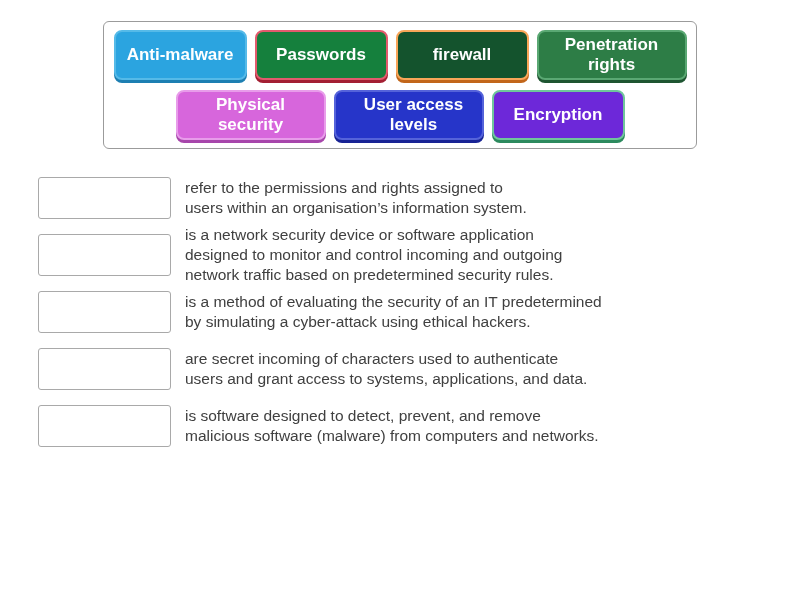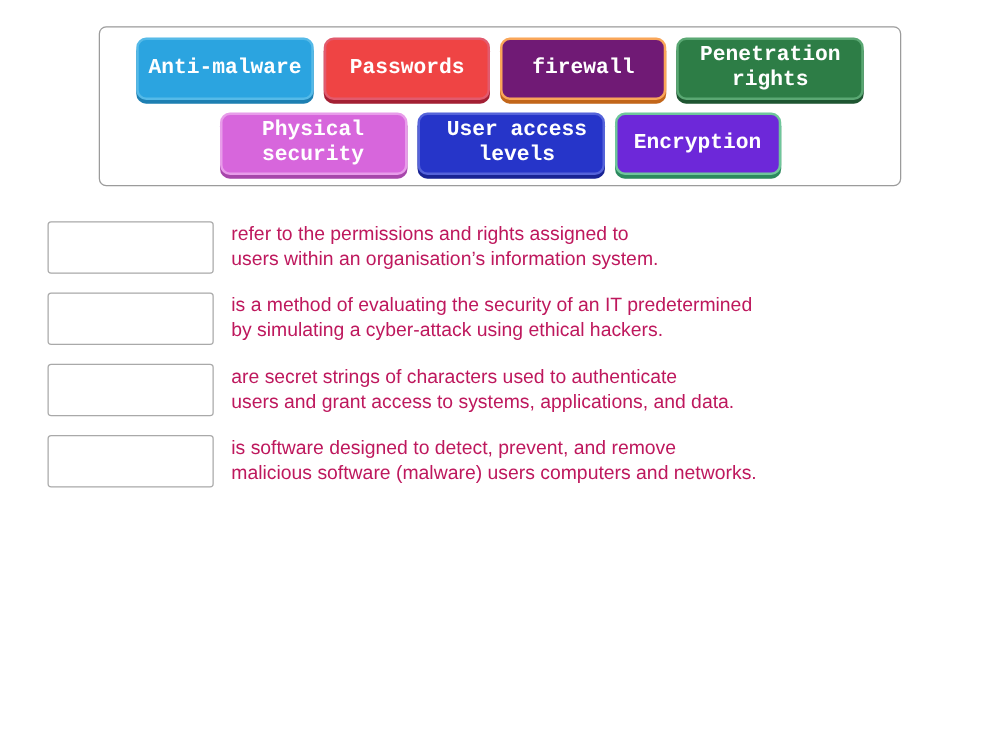--- a/index.html
+++ b/index.html
@@ -5,27 +5,26 @@
   * { margin: 0; padding: 0; box-sizing: border-box; }
   html, body {
     width: 800px; height: 600px;
     background: #ffffff;
     font-family: "Liberation Sans", sans-serif;
     overflow: hidden;
   }
 
   
   .word-bank {
-    width: 642px;
+    width: 594px;
     margin: 21px auto 0 auto;
     background: #ffffff;
     border: 1px solid #9b9b9b;
     border-radius: 6px;
     padding: 8px 6px 8px 6px;
-    font-family: Liberation Mono, monospace;
   }
   .bank-row {
     display: flex;
     justify-content: center;
     align-items: stretch;
     gap: 8px;
   }
   .bank-row + .bank-row { margin-top: 10px; }
 
   .tile {
@@ -63,55 +62,61 @@
     width: 133px;
     height: 42px;
     background: #ffffff;
     border: 1px solid #a9a9a9;
     border-radius: 3px;
     margin-right: 14px;
   }
   .clue {
     font-size: 15.5px;
     line-height: 19.8px;
-    color: #be185d;
+    color: #404040;
     white-space: pre-line;
   }
 </style>
 </head>
 <body>
 
 <div class="word-bank">
   <div class="bank-row">
     <div class="tile" style="background: rgb(43, 164, 224); border-color: rgb(85, 186, 232); box-shadow: rgb(29, 127, 178) 0px 3px 0px;">Anti-malware</div>
-    <div class="tile" style="background: #ef4444; border-color: rgb(226, 90, 109); box-shadow: rgb(163, 31, 51) 0px 3px 0px;">Passwords</div>
-    <div class="tile" style="background: #701a75; border-color: rgb(249, 166, 89); box-shadow: rgb(194, 102, 26) 0px 3px 0px; text-align: center;">firewall</div>
+    <div class="tile" style="background: #15803d; border-color: rgb(226, 90, 109); box-shadow: rgb(163, 31, 51) 0px 3px 0px;">Passwords</div>
+    <div class="tile" style="background: #14532d; border-color: rgb(249, 166, 89); box-shadow: rgb(194, 102, 26) 0px 3px 0px; text-align: center;">firewall</div>
     <div class="tile" style="background: rgb(45, 125, 70); border-color: rgb(90, 168, 115); box-shadow: rgb(30, 85, 49) 0px 3px 0px;">Penetration rights</div>
   </div>
   <div class="bank-row">
     <div class="tile" style="background: rgb(215, 102, 220); border-color: rgb(232, 156, 234); box-shadow: rgb(167, 70, 171) 0px 3px 0px;">Physical security</div>
     <div class="tile" style="background: rgb(38, 53, 201); border-color: rgb(85, 99, 218); box-shadow: rgb(24, 35, 148) 0px 3px 0px; padding-left: 18px;">User access levels</div>
     <div class="tile" style="background: #6d28d9; border-color: rgb(111, 198, 155); box-shadow: rgb(44, 138, 94) 0px 3px 0px;">Encryption</div>
   </div>
 </div>
 
 <div class="match-list">
   <div class="match-row">
     <div class="answer-slot"></div>
     <div class="clue">refer to the permissions and rights assigned to
 users within an organisation’s information system.</div>
   </div>
   <div class="match-row">
     <div class="answer-slot"></div>
+    <div class="clue">is a network security device or software application
+designed to monitor and control incoming and outgoing
+network traffic based on predetermined security rules.</div>
+  </div>
+  <div class="match-row">
+    <div class="answer-slot"></div>
     <div class="clue">is a method of evaluating the security of an IT predetermined
 by simulating a cyber-attack using ethical hackers.</div>
   </div>
   <div class="match-row">
     <div class="answer-slot"></div>
-    <div class="clue">are secret strings of characters used to authenticate
+    <div class="clue">are secret incoming of characters used to authenticate
 users and grant access to systems, applications, and data.</div>
   </div>
   <div class="match-row">
     <div class="answer-slot"></div>
     <div class="clue">is software designed to detect, prevent, and remove
-malicious software (malware) users computers and networks.</div>
+malicious software (malware) from computers and networks.</div>
   </div>
 </div>
 
 </body></html>

